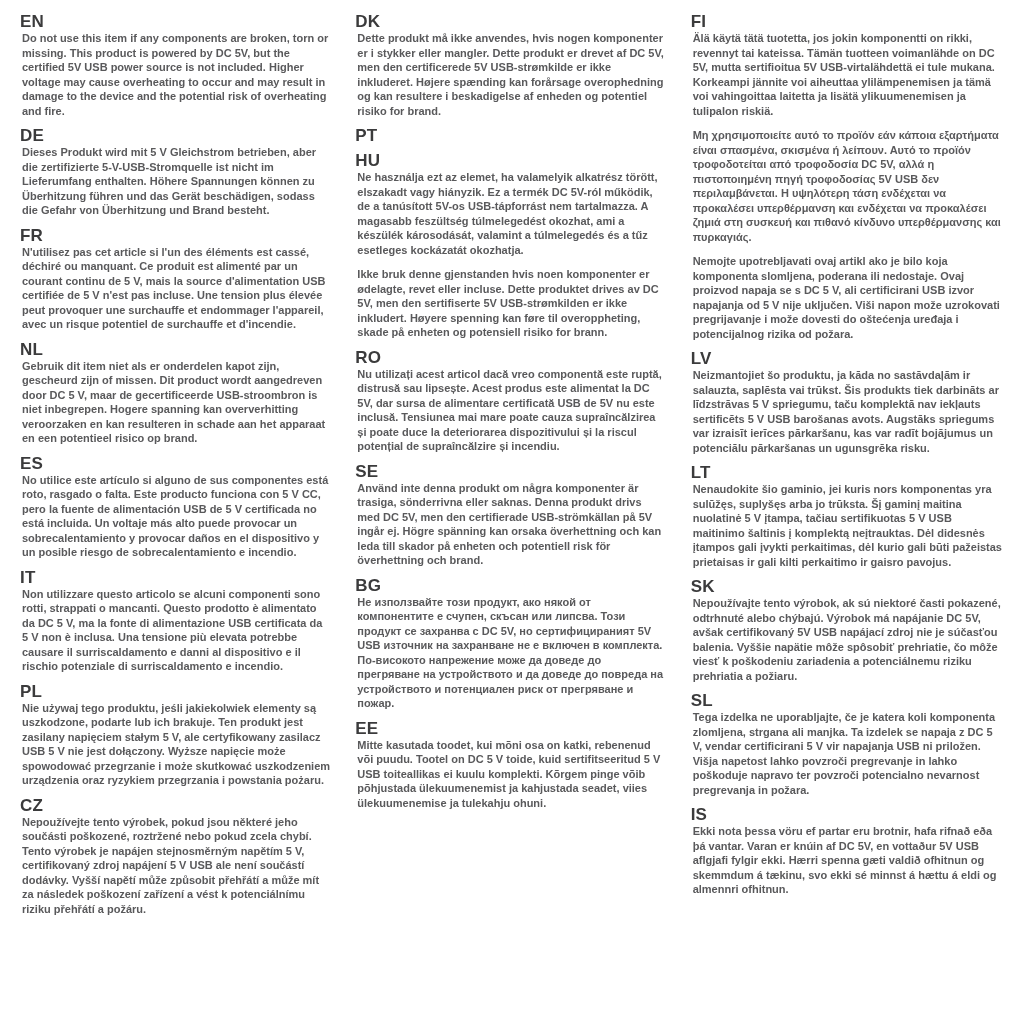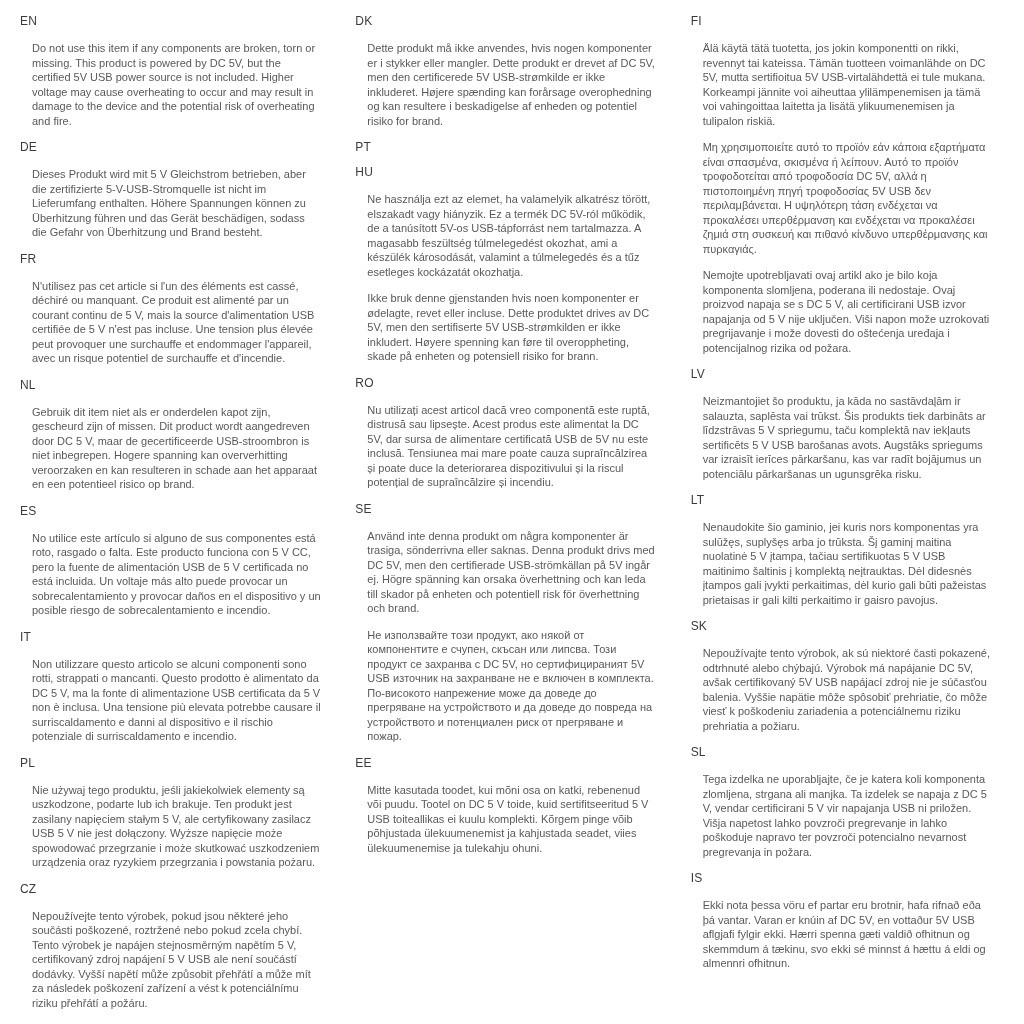--- a/index.html
+++ b/index.html
@@ -19,33 +19,34 @@
     width:1024px;height:1024px;
     padding:14px 20px 10px 20px;
     display:grid;
     grid-template-columns:repeat(3,1fr);
     column-gap:22px;
     align-items:start;
   }
   .column{min-width:0;}
   .section{margin:0 0 10px 0;}
   .lang-code{
-    font-size:12px;
-    font-weight:normal;
+    font-size:17px;
+    font-weight:bold;
     color:var(--heading-color);
     margin:0 0 2px 0;
     line-height:15px;
     letter-spacing:0.2px;
   }
   .lang-text{
     font-size:11px;
     line-height:14.5px;
     color:var(--text-color);
-    margin:12px;
+    margin:2px;
     text-align:left;
+    font-weight:bold;
   }
 </style>
 </head>
 <body>
 
 <div class="page">
   <div class="column">
       <div class="section">
     <h2 class="lang-code">EN</h2>
     <p class="lang-text">Do not use this item if any components are broken, torn or missing. This product is powered by DC 5V, but the certified 5V USB power source is not included. Higher voltage may cause overheating to occur and may result in damage to the device and the potential risk of overheating and fire.</p>
@@ -96,20 +97,21 @@
   </div>
       <div class="section">
     <h2 class="lang-code">RO</h2>
     <p class="lang-text">Nu utilizați acest articol dacă vreo componentă este ruptă, distrusă sau lipsește. Acest produs este alimentat la DC 5V, dar sursa de alimentare certificată USB de 5V nu este inclusă. Tensiunea mai mare poate cauza supraîncălzirea și poate duce la deteriorarea dispozitivului și la riscul potențial de supraîncălzire și incendiu.</p>
   </div>
       <div class="section">
     <h2 class="lang-code">SE</h2>
     <p class="lang-text">Använd inte denna produkt om några komponenter är trasiga, sönderrivna eller saknas. Denna produkt drivs med DC 5V, men den certifierade USB-strömkällan på 5V ingår ej. Högre spänning kan orsaka överhettning och kan leda till skador på enheten och potentiell risk för överhettning och brand.</p>
   </div>
       <div class="section">
+    <h2 class="lang-code">BG</h2>
     <p class="lang-text">Не използвайте този продукт, ако някой от компонентите е счупен, скъсан или липсва. Този продукт се захранва с DC 5V, но сертифицираният 5V USB източник на захранване не е включен в комплекта. По-високото напрежение може да доведе до прегряване на устройството и да доведе до повреда на устройството и потенциален риск от прегряване и пожар.</p>
   </div>
       <div class="section">
     <h2 class="lang-code">EE</h2>
     <p class="lang-text">Mitte kasutada toodet, kui mõni osa on katki, rebenenud või puudu. Tootel on DC 5 V toide, kuid sertifitseeritud 5 V USB toiteallikas ei kuulu komplekti. Kõrgem pinge võib põhjustada ülekuumenemist ja kahjustada seadet, viies ülekuumenemise ja tulekahju ohuni.</p>
   </div>
     </div>
   <div class="column">
       <div class="section">
     <h2 class="lang-code">FI</h2>

